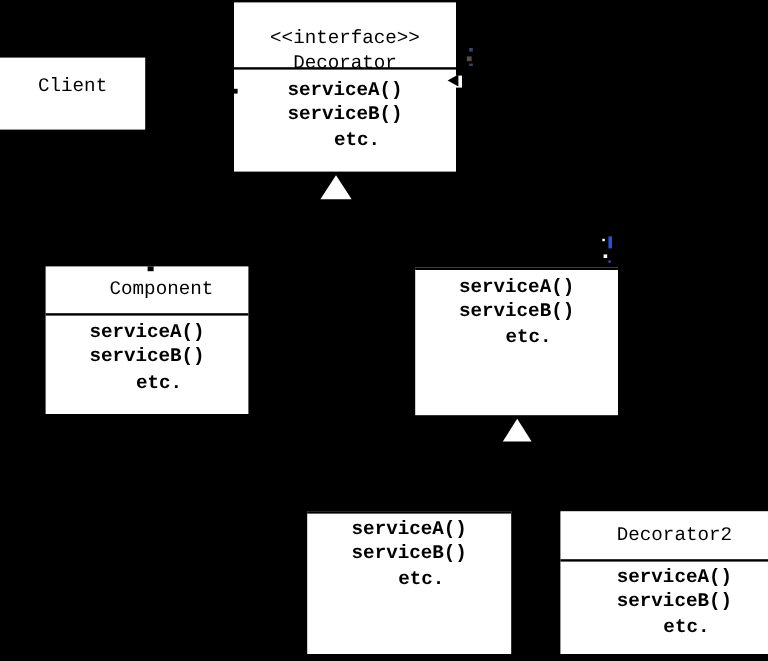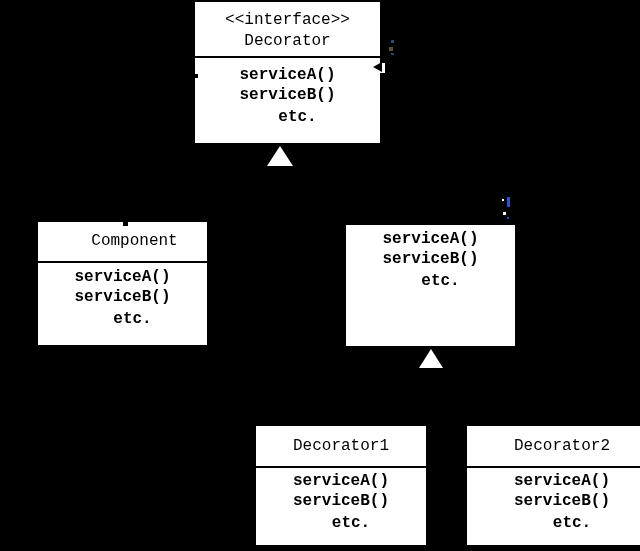--- a/index.html
+++ b/index.html
@@ -17,21 +17,21 @@
     background: #ffffff;
     box-sizing: border-box;
     text-align: center;
     font-size: 16px;
   }
   
   #box-client   { left: 0px;   top: 48px;  width: 121px; height: 60px; }
   #box-client .single-title { padding-top: 14px; line-height: 20px; }
   
   #box-icomponent { left: 195px; top: 2px; width: 185px; height: 141px; }
-  #box-icomponent .title-block { height: 54px; padding-top: 8px; box-sizing: border-box; }
+  #box-icomponent .title-block { height: 54px; padding-top: 20px; box-sizing: border-box; }
   #box-icomponent .title-block div { line-height: 21px; }
   
   #box-component { left: 38px;  top: 222px; width: 169px; height: 123px; }
   #box-decorator { left: 346px; top: 223px; width: 169px; height: 123px; }
   
   #box-decorator1 { left: 256px; top: 426px; width: 170px; height: 119px; }
   #box-decorator2 { left: 467px; top: 426px; width: 190px; height: 119px; }
 
   .title-39 { height: 39px; line-height: 39px; margin-left: 24px; }
   .title-40 { height: 40px; line-height: 40px; }
@@ -72,20 +72,23 @@
   .a-w1   { left: 502px; top: 199px; width: 2px; height: 2px; background: #ffffff; }
   .a-bar  { left: 507px; top: 197px; width: 3px; height: 10px; background: #2b50c8; }
   .a-w2   { left: 503px; top: 212px; width: 3px; height: 3px; background: #ffffff; }
   .a-b2   { left: 507px; top: 217px; width: 2px; height: 2px; background: #2b50c8; }
 </style>
 </head>
 <body>
 
 <div class="canvas">
 
+  <div class="class-box" id="box-client">
+    <div class="single-title">Client</div>
+  </div>
 
   <div class="class-box" id="box-icomponent">
     <div class="title-block">
       <div>&lt;&lt;interface&gt;&gt;</div>
       <div>Decorator</div>
     </div>
     <div class="divider"></div>
     <div class="methods">
       <div class="method">serviceA()</div>
       <div class="method">serviceB()</div>
@@ -106,21 +109,20 @@
   <div class="class-box" id="box-decorator">
     <div class="divider"></div>
     <div class="methods">
       <div class="method">serviceA()</div>
       <div class="method">serviceB()</div>
       <div class="method etc">etc.</div>
     </div>
   </div>
 
   <div class="class-box" id="box-decorator1">
-    <div class="title-40">Decorator1</div>
     <div class="divider"></div>
     <div class="methods">
       <div class="method">serviceA()</div>
       <div class="method">serviceB()</div>
       <div class="method etc">etc.</div>
     </div>
   </div>
 
   <div class="class-box" id="box-decorator2">
     <div class="title-40">Decorator2</div>

